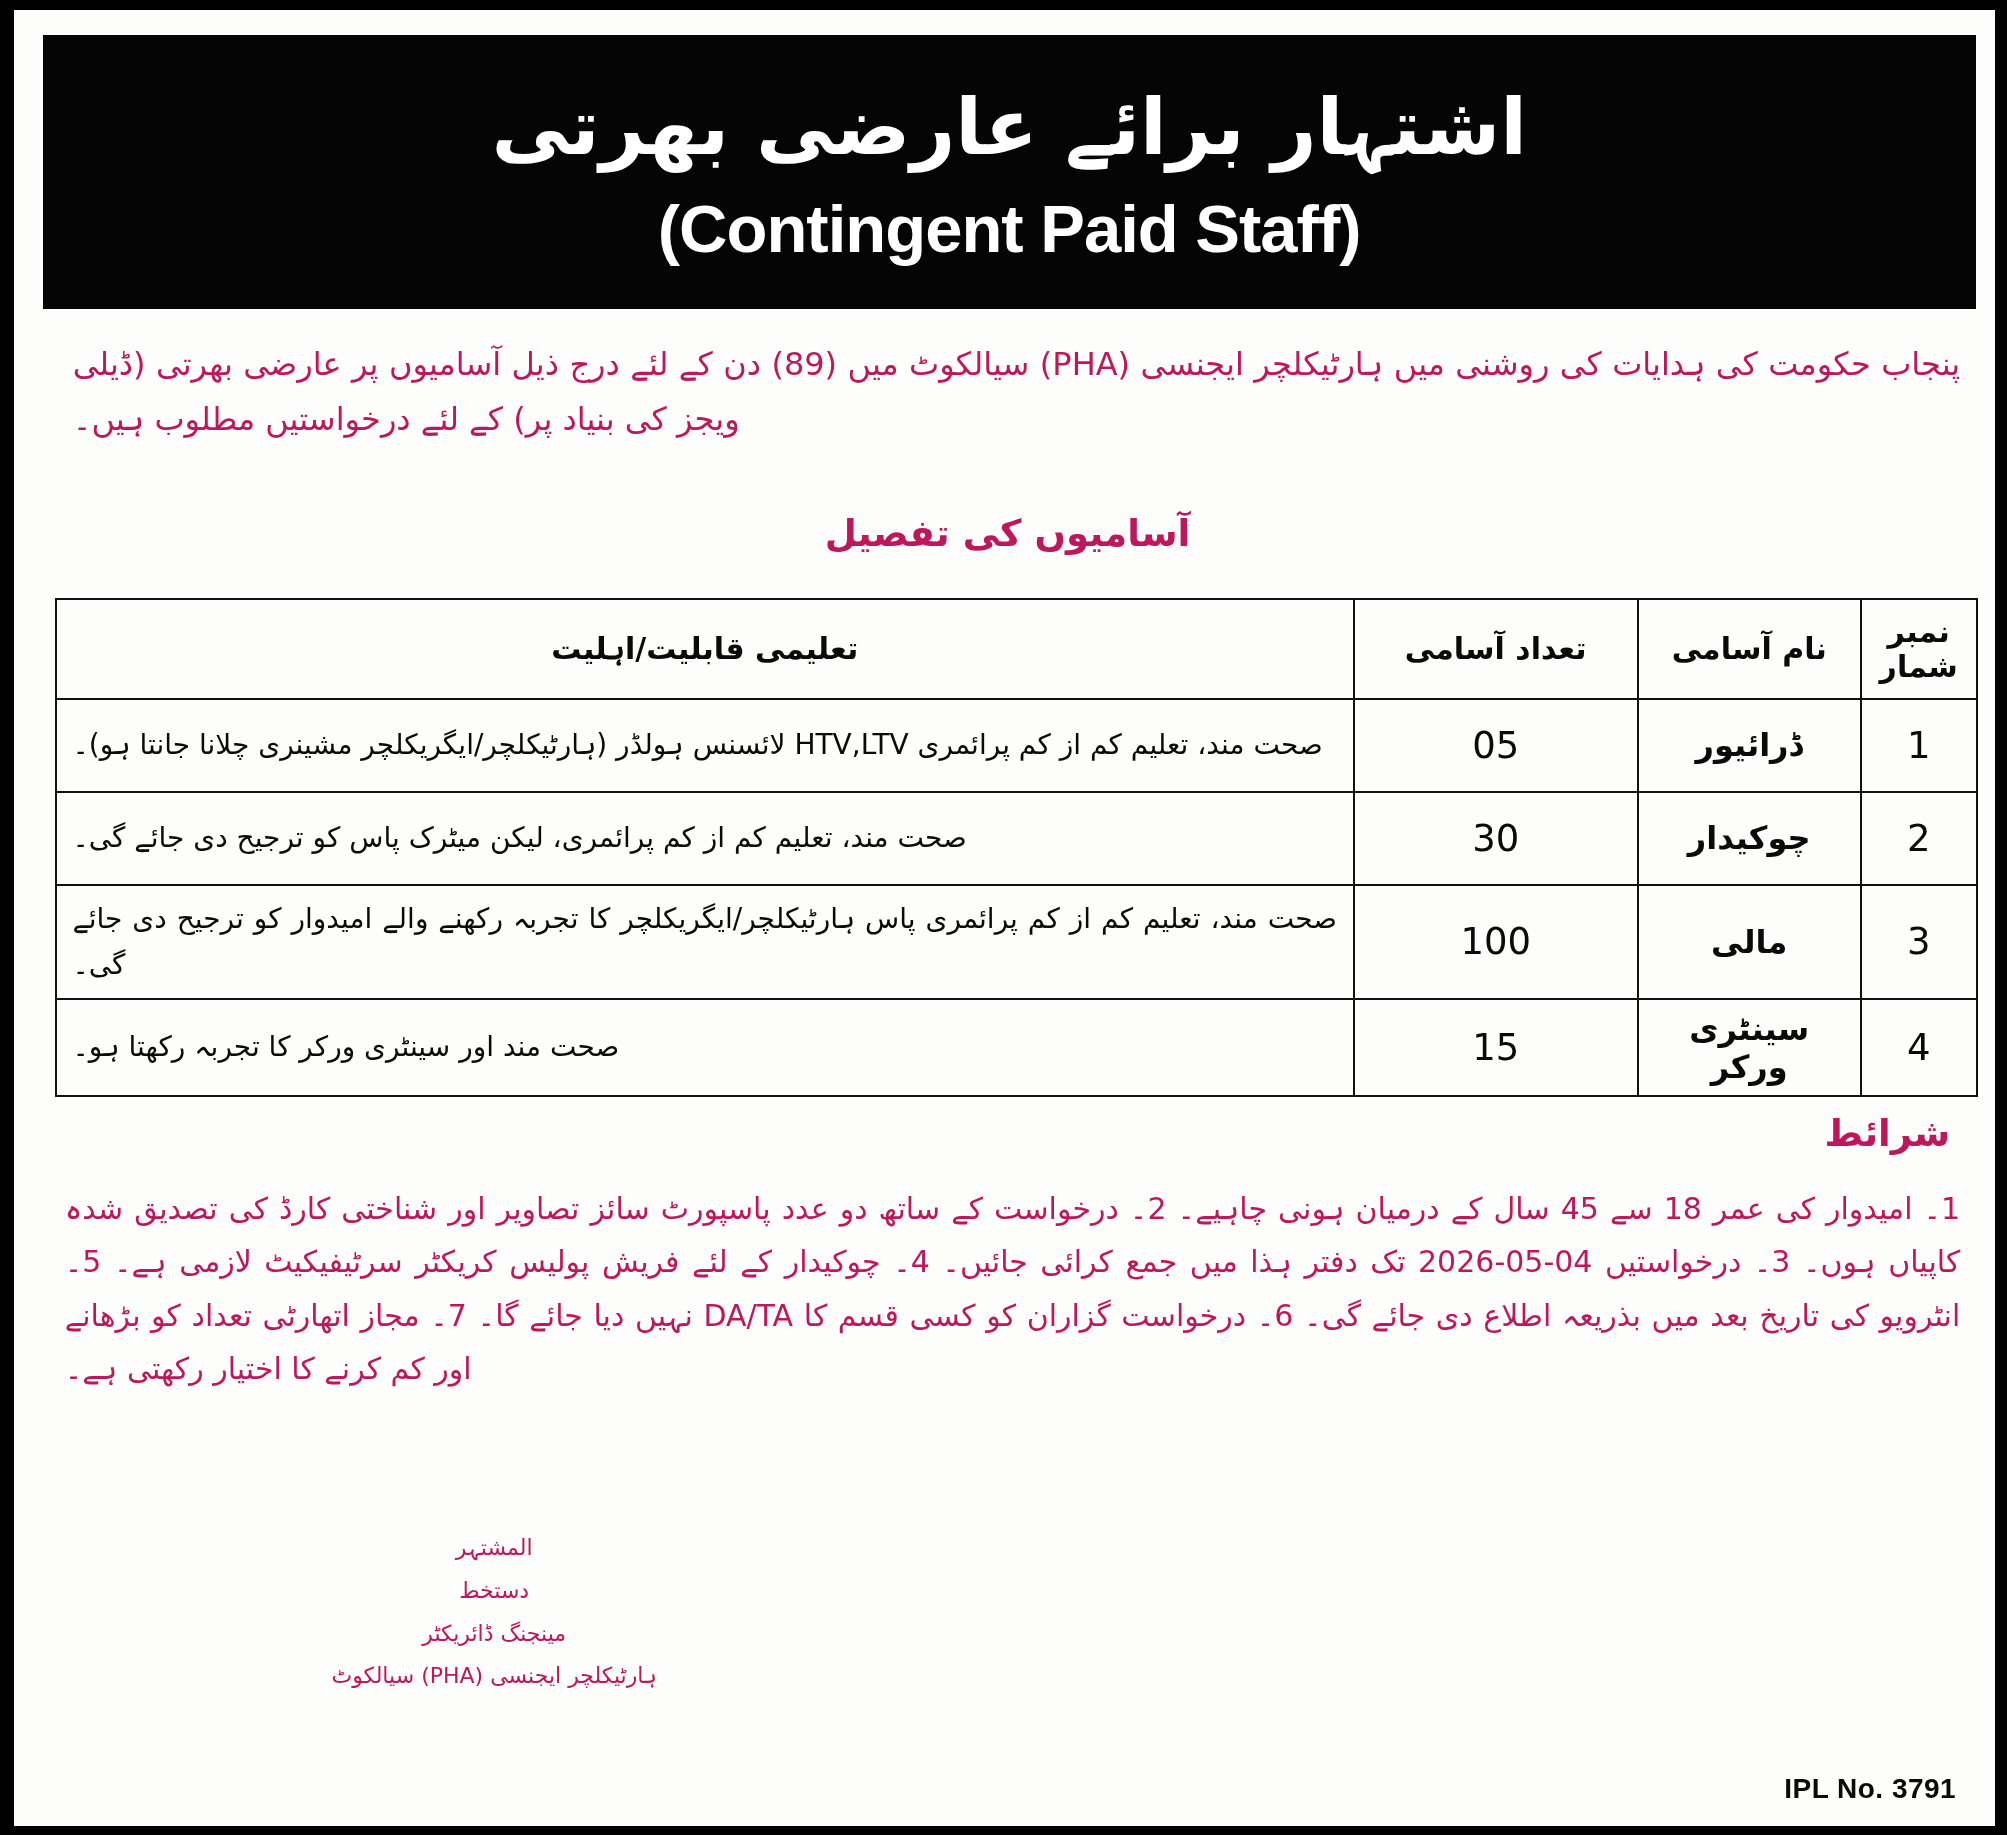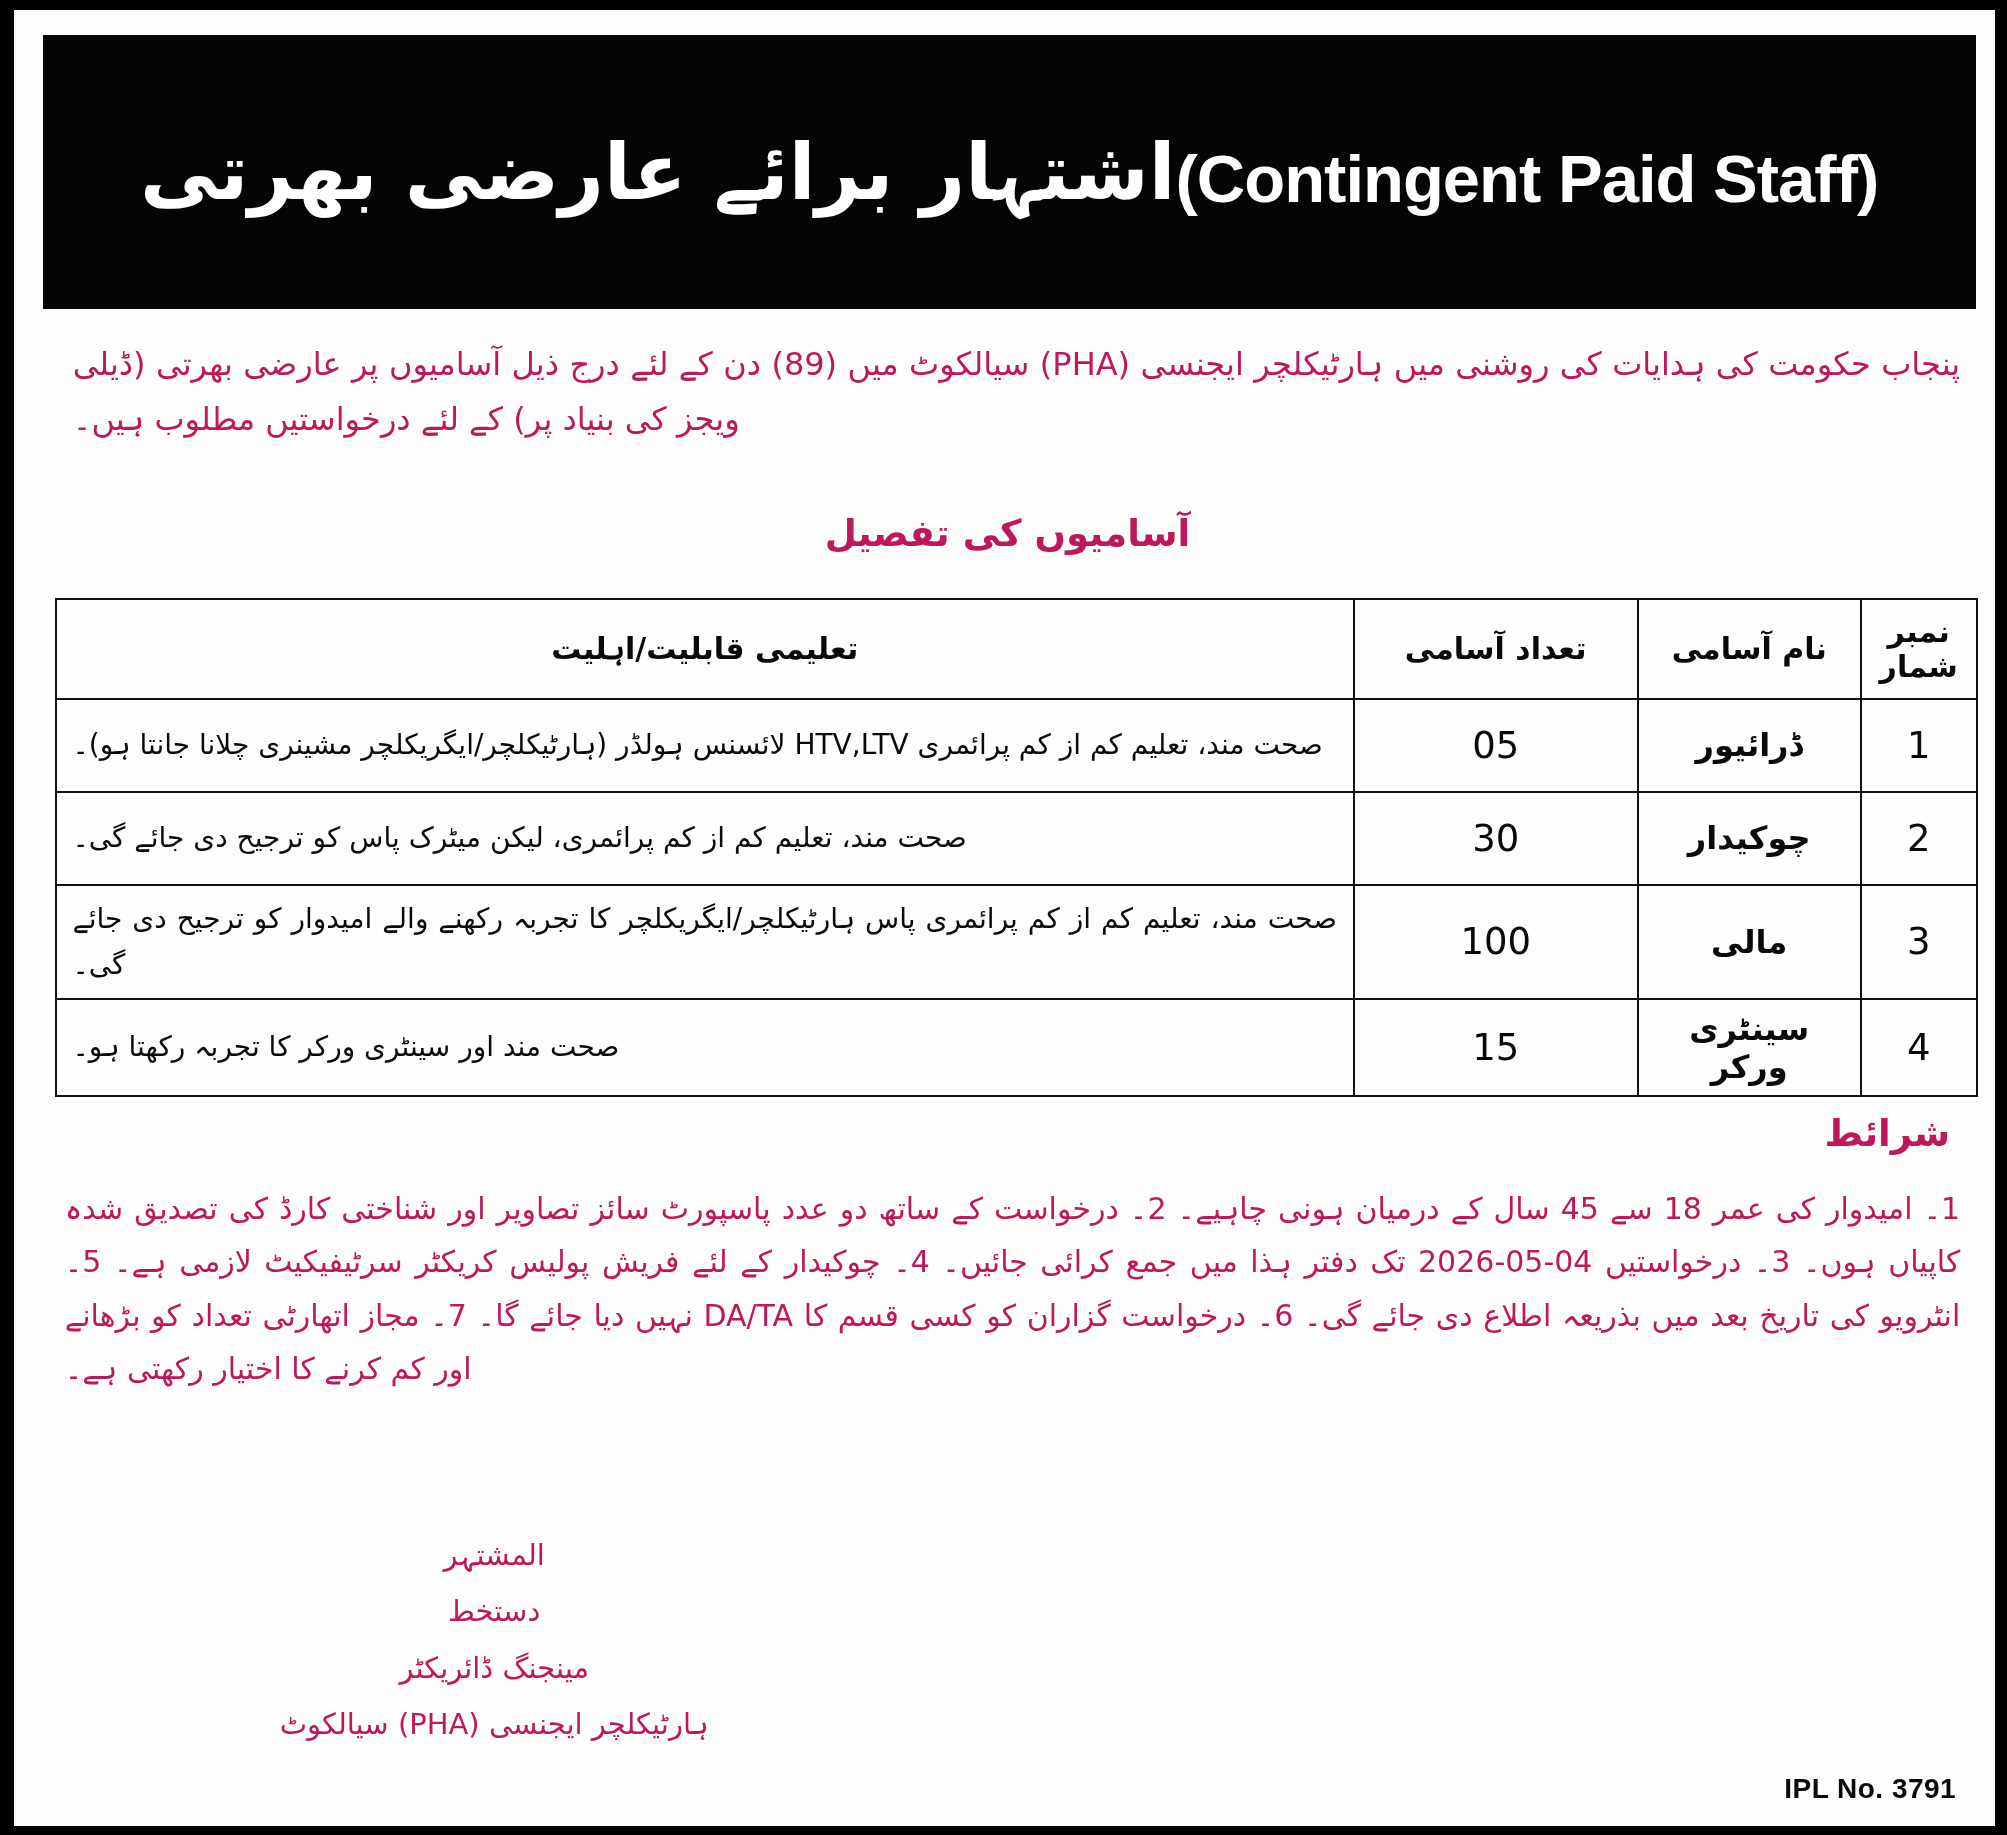--- a/index.html
+++ b/index.html
@@ -30,21 +30,21 @@
   
   #banner {
     position: absolute;
     left: 29px;
     top: 25.5px;
     width: 1933px;
     height: 274px;
     background: #050505;
     color: #ffffff;
     display: flex;
-    flex-direction: row;
+    flex-direction: column;
     align-items: center;
     justify-content: center;
   }
 
   .banner-urdu {
     direction: rtl;
     unicode-bidi: bidi-override;
     font-family: "DejaVu Sans", sans-serif;
     font-size: 78px;
     font-weight: bold;
@@ -166,21 +166,21 @@
     text-align-last: left;
   }
 
   
   #signature {
     position: absolute;
     left: 206px;
     top: 1517px;
     width: 549px;
     text-align: center;
-    font-size: 29px;
+    font-size: 22px;
     line-height: 1.95;
   }
   #signature .sig-line { display: block; white-space: nowrap; }
 
   
   #ipl {
     position: absolute;
     right: 39px;
     bottom: 21.6px;
     font-family: "Liberation Sans", sans-serif;

